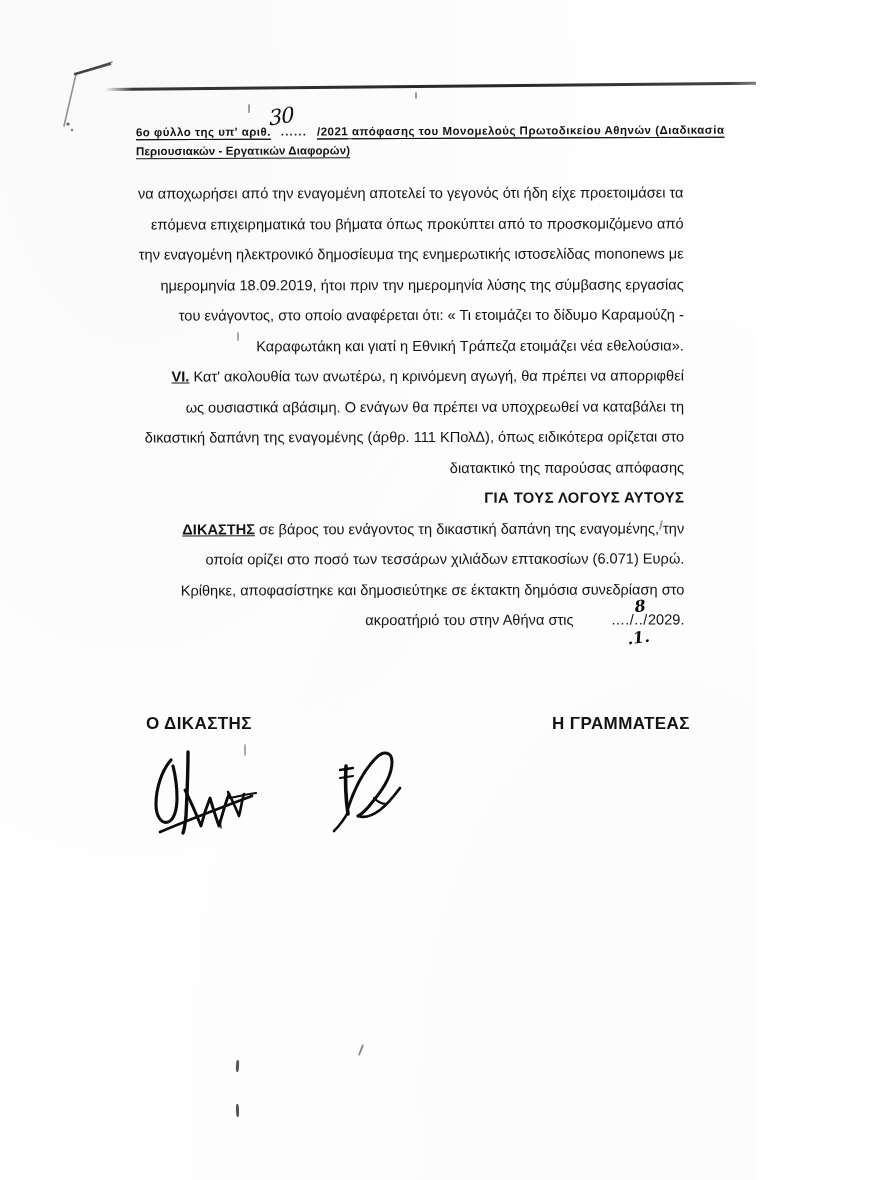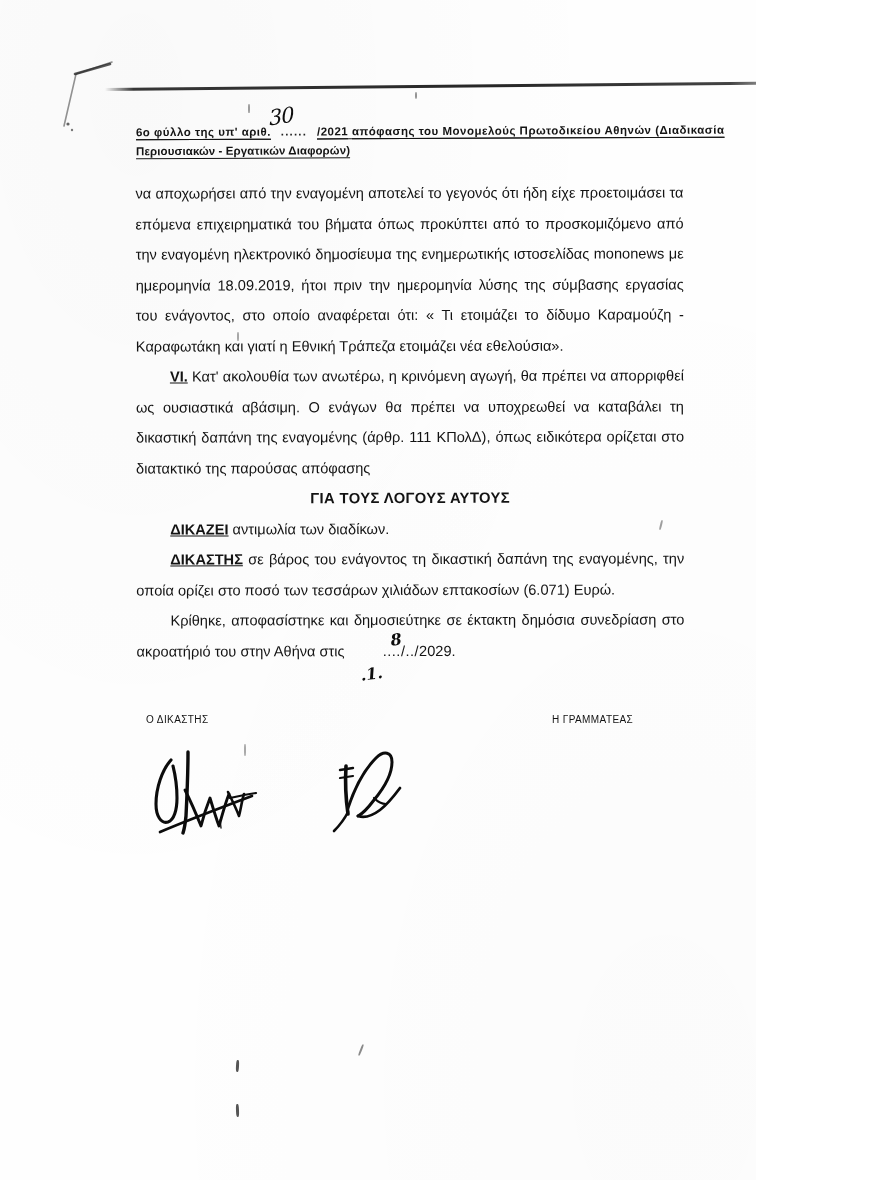--- a/index.html
+++ b/index.html
@@ -136,21 +136,21 @@
     position: absolute;
     left: 136px;
     top: 178px;
     width: 548px;
     font-size: 14.6px;
     line-height: 30.5px;
     text-align: justify;
     color: #131313;
     transform: rotate(-0.12deg);
   }
-  #body-text p { margin: 0; }
+  #body-text p { margin: 0; text-align: right; }
   .indent { text-indent: 34px; }
   .bold { font-weight: 700; text-decoration: underline; }
 
   #heading-reasons {
     text-align: center;
     font-weight: 700;
     letter-spacing: 0.4px;
     margin-top: 2px;
     text-indent: 0;
     font-size: 14.8px;
@@ -178,22 +178,22 @@
     position: absolute;
     left: 136px;
     top: 714px;
     width: 560px;
     height: 130px;
   }
   .sig-col { position: absolute; top: 0; }
   #sig-col-judge { left: 10px; }
   #sig-col-clerk { left: 416px; }
   .sig-label {
-    font-size: 10px;
-    font-weight: 400;
+    font-size: 17px;
+    font-weight: 700;
     letter-spacing: 0.4px;
     white-space: nowrap;
     color: #131313;
   }
   .sig-mark { position: absolute; top: 32px; }
   #sig-mark-judge { left: 8px; }
   #sig-mark-clerk { left: 188px; }
   .sig-mark svg { display: block; }
 </style>
 </head>
@@ -230,21 +230,20 @@
   </div>
 
   <div id="body-text">
 
     <p>να αποχωρήσει από την εναγομένη αποτελεί το γεγονός ότι ήδη είχε προετοιμάσει τα επόμενα επιχειρηματικά του βήματα όπως προκύπτει από το προσκομιζόμενο από την εναγομένη ηλεκτρονικό δημοσίευμα της ενημερωτικής ιστοσελίδας mononews με ημερομηνία 18.09.2019, ήτοι πριν την ημερομηνία λύσης της σύμβασης εργασίας του ενάγοντος, στο οποίο αναφέρεται ότι: « Τι ετοιμάζει το δίδυμο Καραμούζη - Καραφωτάκη και γιατί η Εθνική Τράπεζα ετοιμάζει νέα εθελούσια».</p>
 
     <p class="indent"><span class="bold">VI.</span><span> Κατ' ακολουθία των ανωτέρω, η κρινόμενη αγωγή, θα πρέπει να απορριφθεί ως ουσιαστικά αβάσιμη. Ο ενάγων θα πρέπει να υποχρεωθεί να καταβάλει τη δικαστική δαπάνη της εναγομένης (άρθρ. 111 ΚΠολΔ), όπως ειδικότερα ορίζεται στο διατακτικό της παρούσας απόφασης</span></p>
 
     <p id="heading-reasons">ΓΙΑ ΤΟΥΣ ΛΟΓΟΥΣ ΑΥΤΟΥΣ</p>
 
-    <p class="ruling-line"><span class="bold">ΔΙΚΑΖΕΙ</span><span> αντιμωλία των διαδίκων.</span></p>
 
 
     <p class="indent"><span class="bold">ΔΙΚΑΣΤΗΣ</span><span> σε βάρος του ενάγοντος τη δικαστική δαπάνη της εναγομένης, την οποία ορίζει στο ποσό των τεσσάρων χιλιάδων επτακοσίων (6.071) Ευρώ.</span></p>
 
     <p class="indent" id="date-paragraph"><span>Κρίθηκε, αποφασίστηκε και δημοσιεύτηκε σε έκτακτη δημόσια συνεδρίαση στο ακροατήριό του στην Αθήνα στις </span><span class="dotted-date"><span>..../../</span><span class="handwriting" id="hw-date">8 .1.</span></span><span>2029</span><span>.</span></p>
   </div>
 
   <div id="signature-block">
 
     <div class="sig-col" id="sig-col-judge">

